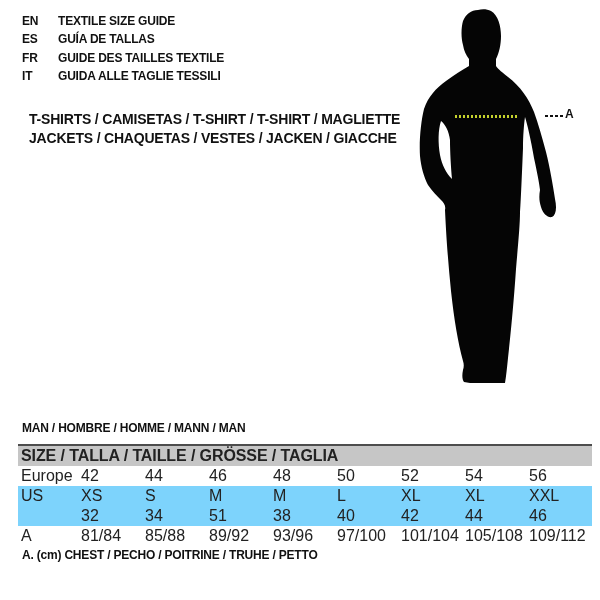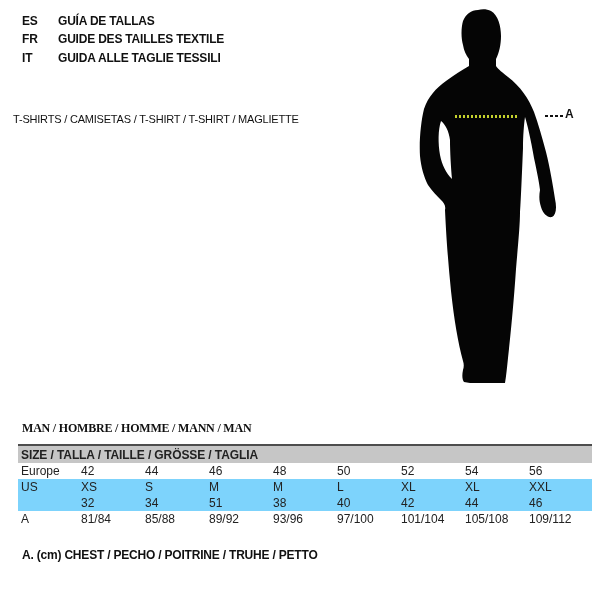--- a/index.html
+++ b/index.html
@@ -9,74 +9,79 @@
     color:#111;position:relative;overflow:hidden;
   }
   .abs{position:absolute;}
 
   
   #lang-block{left:22px;top:12px;font-size:12px;font-weight:700;letter-spacing:-0.2px;}
   .lang-row{display:flex;line-height:18.4px;}
   .lang-code{width:36px;flex:0 0 36px;}
 
   
-  #product-block{left:13px;top:110px;font-size:11px;font-weight:400;letter-spacing:-0.2px;}
+  #product-block{left:29px;top:110px;font-size:14px;font-weight:700;letter-spacing:-0.2px;}
   .product-line{line-height:18.5px;white-space:nowrap;}
 
   
   #figure-svg{left:410px;top:0px;width:190px;height:400px;}
 
   
   #chest-dash-yellow{left:455px;top:115px;width:62px;height:3px;
     background:repeating-linear-gradient(90deg, var(--dash-yellow,#c5d22d) 0 2px, transparent 2px 4px);}
   #chest-dash-black{left:545px;top:115px;width:19px;height:2px;
     background:repeating-linear-gradient(90deg,#111 0 3px, transparent 3px 5px);}
   #measure-a-label{left:565px;top:107px;font-size:12px;font-weight:600;}
 
   
-  #section-title{left:22px;top:421px;font-size:12px;font-weight:700;letter-spacing:-0.2px;font-family:Liberation Serif, serif;}
+  #section-title{left:22px;top:421px;font-size:12px;font-weight:700;letter-spacing:-0.2px;}
 
   
   #size-table-wrap{left:18px;top:444px;width:574px;}
-  table{border-collapse:collapse;width:574px;table-layout:fixed;font-size:12px;}
+  table{border-collapse:collapse;width:574px;table-layout:fixed;font-size:16px;}
   thead th{
     text-align:left;font-weight:700;color:#222;
     background:#c6c6c6;border-top:2px solid #4d4d4d;
     height:15px;padding:1px 0 1px 3px;letter-spacing:-0.1px;
   }
   tbody th{font-weight:400;text-align:left;padding-left:3px;color:#222;}
   tbody td{color:#222;}
   tbody tr{height:16px;}
   tbody tr.shade{background:#7dd3fc;}
   col.label-col{width:62px;}
   col.data-col{width:64px;}
 
   
   #footnote{left:22px;top:548px;font-size:12px;font-weight:700;letter-spacing:-0.2px;}
 </style>
 </head>
 <body style="--dash-yellow: #c5d22d;">
 
 <div id="lang-block" class="abs">
     <div class="lang-row">
+      <span class="lang-code">EN</span>
+      <span class="lang-title">TEXTILE SIZE GUIDE</span>
+    </div>
+    <div class="lang-row">
       <span class="lang-code">ES</span>
       <span class="lang-title">GUÍA DE TALLAS</span>
     </div>
     <div class="lang-row">
       <span class="lang-code">FR</span>
       <span class="lang-title">GUIDE DES TAILLES TEXTILE</span>
     </div>
     <div class="lang-row">
       <span class="lang-code">IT</span>
       <span class="lang-title">GUIDA ALLE TAGLIE TESSILI</span>
     </div>
   </div>
 
 <div id="product-block" class="abs">
   <div class="product-line">T-SHIRTS / CAMISETAS / T-SHIRT / T-SHIRT / MAGLIETTE</div>
+  <div class="product-line">JACKETS / CHAQUETAS / VESTES / JACKEN / GIACCHE</div>
 </div>
 
 <svg id="figure-svg" class="abs" viewBox="0 0 190 400" aria-hidden="true">
   <path fill="#050505" d="
     M 68 10
     C 61 10 56 14 53 21
     C 51 28 51 38 53 45
     C 54 51 56 55 59 59
     L 59 66
     C 52 70 44 75 36 81

